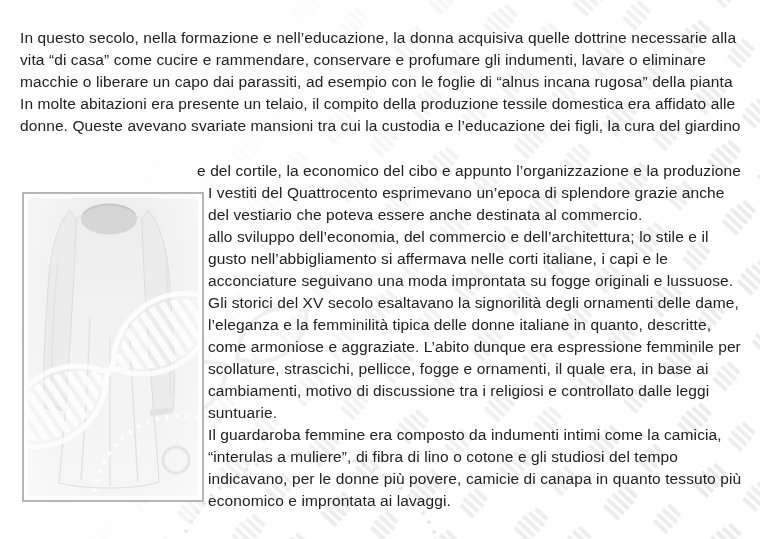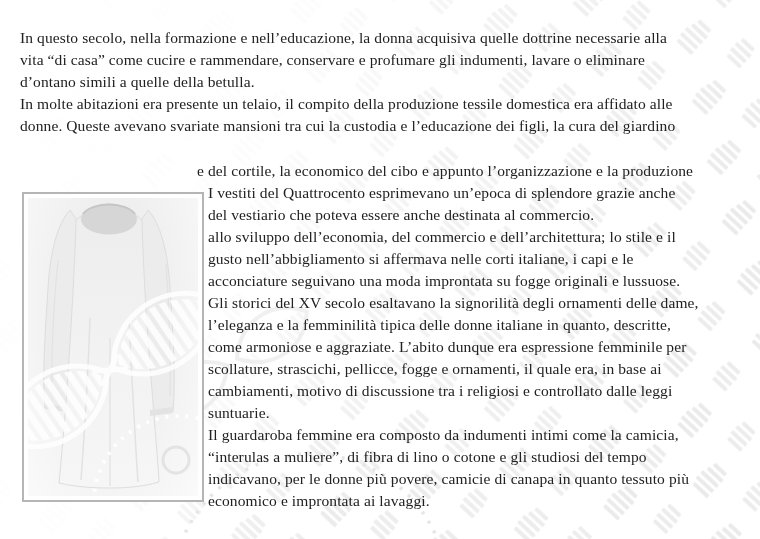--- a/index.html
+++ b/index.html
@@ -1,21 +1,21 @@
 <!DOCTYPE html>
 <html><head>
 <meta charset="utf-8">
 <style>
   html,body{margin:0;padding:0;background:#ffffff;}
   .page{
     position:relative;
     width:760px;height:539px;
     overflow:hidden;
     background:#ffffff;
-    font-family:Liberation Serif, serif;
+    font-family:Liberation Sans, sans-serif;
     color:#212121;
   }
   .bg-watermark{position:absolute;left:0;top:0;z-index:0;}
   .text-block{position:absolute;z-index:3;}
   .tl{
     white-space:nowrap;
     height:22px;line-height:22px;
     font-size:15.5px;
     letter-spacing:0.1px;
     color:#212121;
@@ -90,21 +90,21 @@
         <path d="M6,0 C28,-30 70,-30 90,0 C70,30 28,30 6,0 Z" fill="none" stroke="#ececec" stroke-width="4"></path>
       </g>
     </g>
 
     <circle cx="310" cy="592" r="138" fill="none" stroke="#e3e3e3" stroke-width="3.5" stroke-dasharray="3 8" opacity="0.9"></circle>
   </svg>
 
   <div class="text-block intro">
     <div class="tl">In questo secolo, nella formazione e nell’educazione, la donna acquisiva quelle dottrine necessarie alla</div>
     <div class="tl">vita “di casa” come cucire e rammendare, conservare e profumare gli indumenti, lavare o eliminare</div>
-    <div class="tl">d’ontano simili a quelle della betulla.</div>
+    <div class="tl">macchie o liberare un capo dai parassiti, ad esempio con le foglie di “alnus incana rugosa” della pianta</div>
     <div class="tl">In molte abitazioni era presente un telaio, il compito della produzione tessile domestica era affidato alle</div>
     <div class="tl">donne. Queste avevano svariate mansioni tra cui la custodia e l’educazione dei figli, la cura del giardino</div>
   </div>
 
   <div class="photo-frame">
     <div class="photo-inner">
       <svg width="170" height="298" viewBox="0 0 170 298">
         <defs>
           <linearGradient id="cloth" x1="0" y1="0" x2="0" y2="1">
             <stop offset="0" stop-color="#ededed"></stop>

